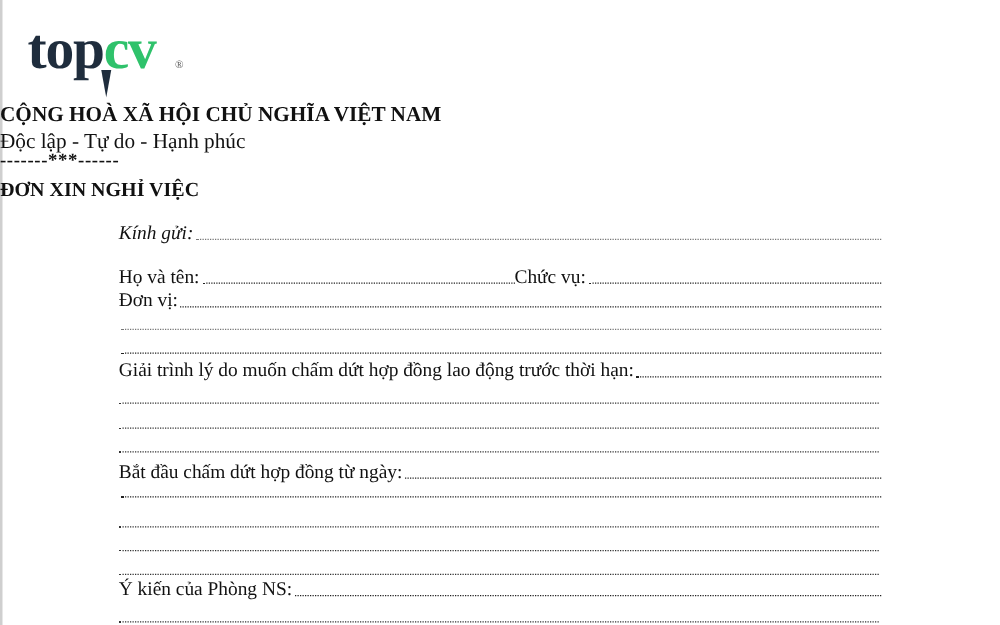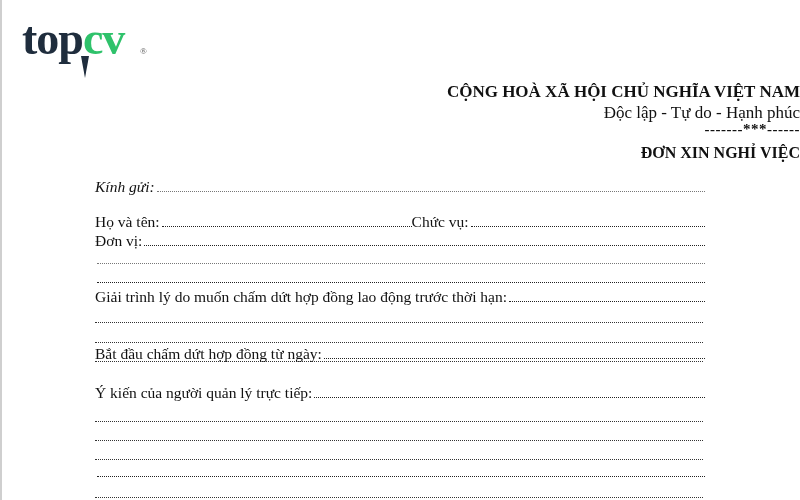--- a/index.html
+++ b/index.html
@@ -23,21 +23,21 @@
     .logo .cv { color: #2fc26b; }
     .logo .reg {
       position: absolute; font-size: 9px; color: #555; top: 12px; left: 118px;
       font-weight: 400; letter-spacing: 0;
     }
     .logo .tie {
       position: absolute; left: 59px; top: 42px; width: 0; height: 0;
       border-left: 4px solid transparent; border-right: 4px solid transparent;
       border-top: 22px solid #1f2d3d;
     }
-    .header { position: absolute; left: 0; width: 800px; text-align: right; }
+    .header { position: absolute; left: 0; width: 800px; text-align: left; }
     .h-country { top: 82px; font-weight: 700; font-size: 17px; }
     .h-motto { top: 103px; font-size: 17px; }
     .h-stars { top: 121px; font-size: 15px; font-weight: 700; letter-spacing: 0.5px; }
     .h-title { top: 144px; font-weight: 700; font-size: 16px; }
 
     .line {
       position: absolute; left: 95px; width: 610px; height: 19px;
       font-size: 15.5px; line-height: 19px; white-space: nowrap;
       display: flex; align-items: flex-end;
     }
@@ -97,31 +97,31 @@
 
 <div class="line" style="top:287px">
   <span class="label">Giải trình lý do muốn chấm dứt hợp đồng lao động trước thời hạn:</span>
   <span class="dots"></span>
 </div>
 
 <div class="blank" style="top:321px"></div>
 <div class="blank" style="top:341px"></div>
 <div class="blank" style="top:360px"></div>
 
-<div class="line" style="top:344px">
+<div class="line" style="top:368px">
   <span class="label">Bắt đầu chấm dứt hợp đồng từ ngày:</span>
   <span class="dots"></span>
 </div>
 
 <div class="line" style="top:383px">
-  <span class="label">Ý kiến của người quản lý trực tiếp:</span>
   <span class="dots"></span>
 </div>
 
 <div class="blank" style="top:420px"></div>
 <div class="blank" style="top:439px"></div>
 <div class="blank" style="top:458px"></div>
 
 <div class="line" style="top:462px">
+  <span class="label">Ý kiến của Phòng NS:</span>
   <span class="dots"></span>
 </div>
 
 <div class="blank" style="top:496px"></div>
 
 </body></html>

